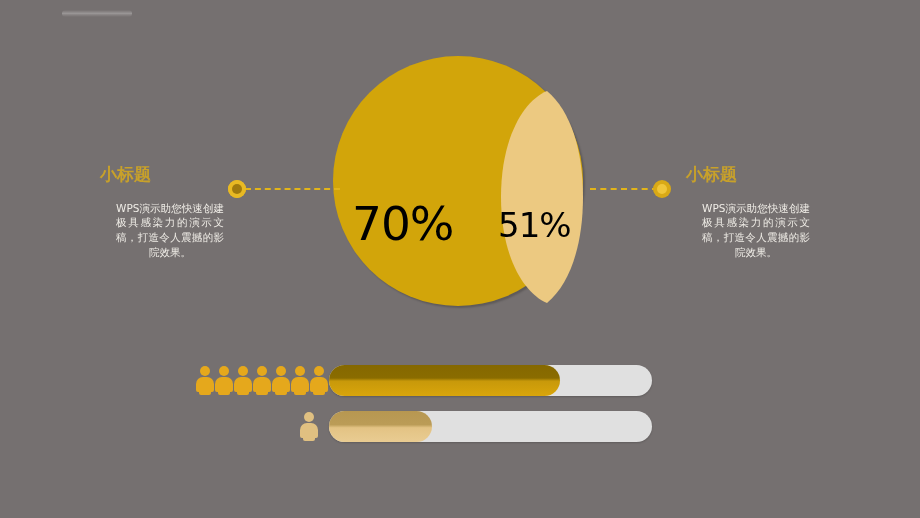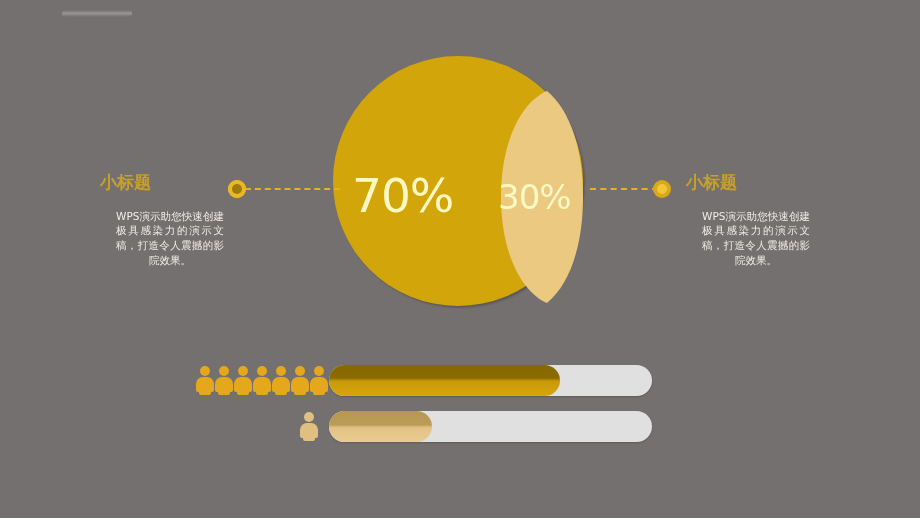--- a/index.html
+++ b/index.html
@@ -53,26 +53,27 @@
     position: absolute;
     left: 162px;
     top: 33px;
     width: 88px;
     height: 216px;
   }
   .pie-lens svg { display: block; }
 
   .pct {
     position: absolute;
-    color: #fef9c3;
+    color: #000000;
     font-size: 45px;
     font-weight: 400;
     letter-spacing: -1px;
     line-height: 1;
     font-family: "DejaVu Sans", sans-serif;
+    margin-top: 28px;
   }
   .pct-left  { left: 352px; top: 172px; font-size: 47px; }
   .pct-right { left: 498px; top: 180px; font-size: 34px; }
 
   
   .dashline {
     position: absolute;
     height: 0;
     border-top: 2px dashed #e2b41a;
     top: 188px;
@@ -114,21 +115,21 @@
   
   .txtblock { position: absolute; width: 140px; }
   .txt-left  { left: 100px; top: 157px; text-align: center; }
   .txt-right { left: 686px; top: 157px; text-align: center; }
 
   .txt-head {
     color: #c8a12a;
     font-size: 17px;
     font-weight: bold;
     line-height: 1.15;
-    margin: 16px 0 2px 0;
+    margin: 8px 0 2px 0;
     text-align: left;
     font-family: "DejaVu Sans", sans-serif;
   }
   .txt-body {
     color: #efece6;
     font-size: 10.5px;
     line-height: 1.42;
     margin: 16px;
     text-align: justify;
     text-align-last: center;
@@ -198,21 +199,21 @@
   <div class="pie-wrap">
     <div class="pie-main"></div>
     <div class="pie-lens">
       <svg width="88" height="216" viewBox="0 0 88 216" xmlns="http://www.w3.org/2000/svg">
         <path d="M6 108 C6 50 28 12 52 2 C76 22 88 62 88 108 C88 154 76 194 52 214 C28 204 6 166 6 108 Z" fill="#ecc981"></path>
       </svg>
     </div>
   </div>
 
   <div class="pct pct-left">70%</div>
-  <div class="pct pct-right">30%</div>
+  <div class="pct pct-right">51%</div>
 
   <div class="dashline dashline-left"></div>
   <div class="node node-left">
     <div class="core"></div>
   </div>
 
   <div class="dashline dashline-right"></div>
   <div class="node node-right">
     <div class="core"></div>
   </div>

